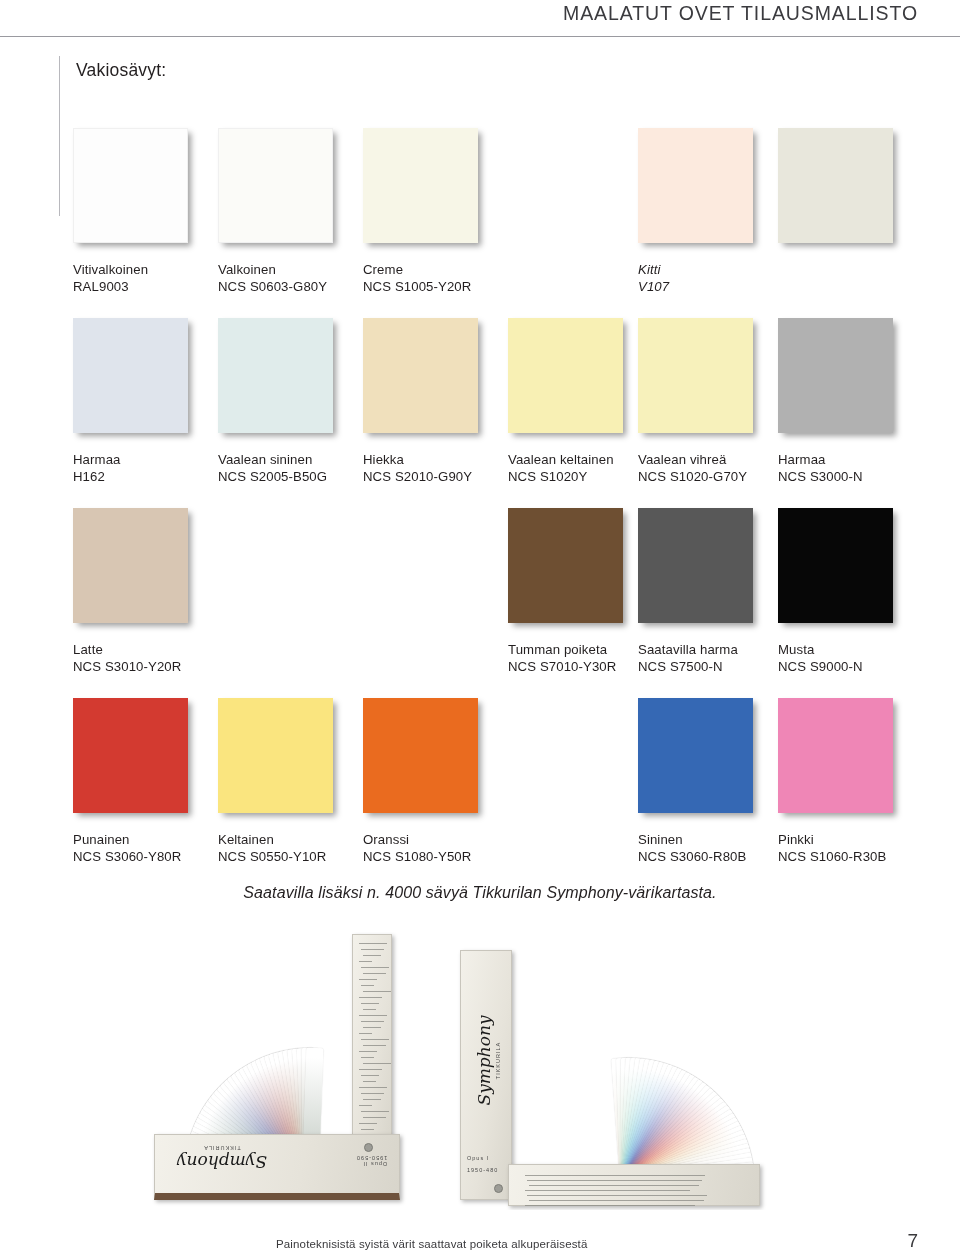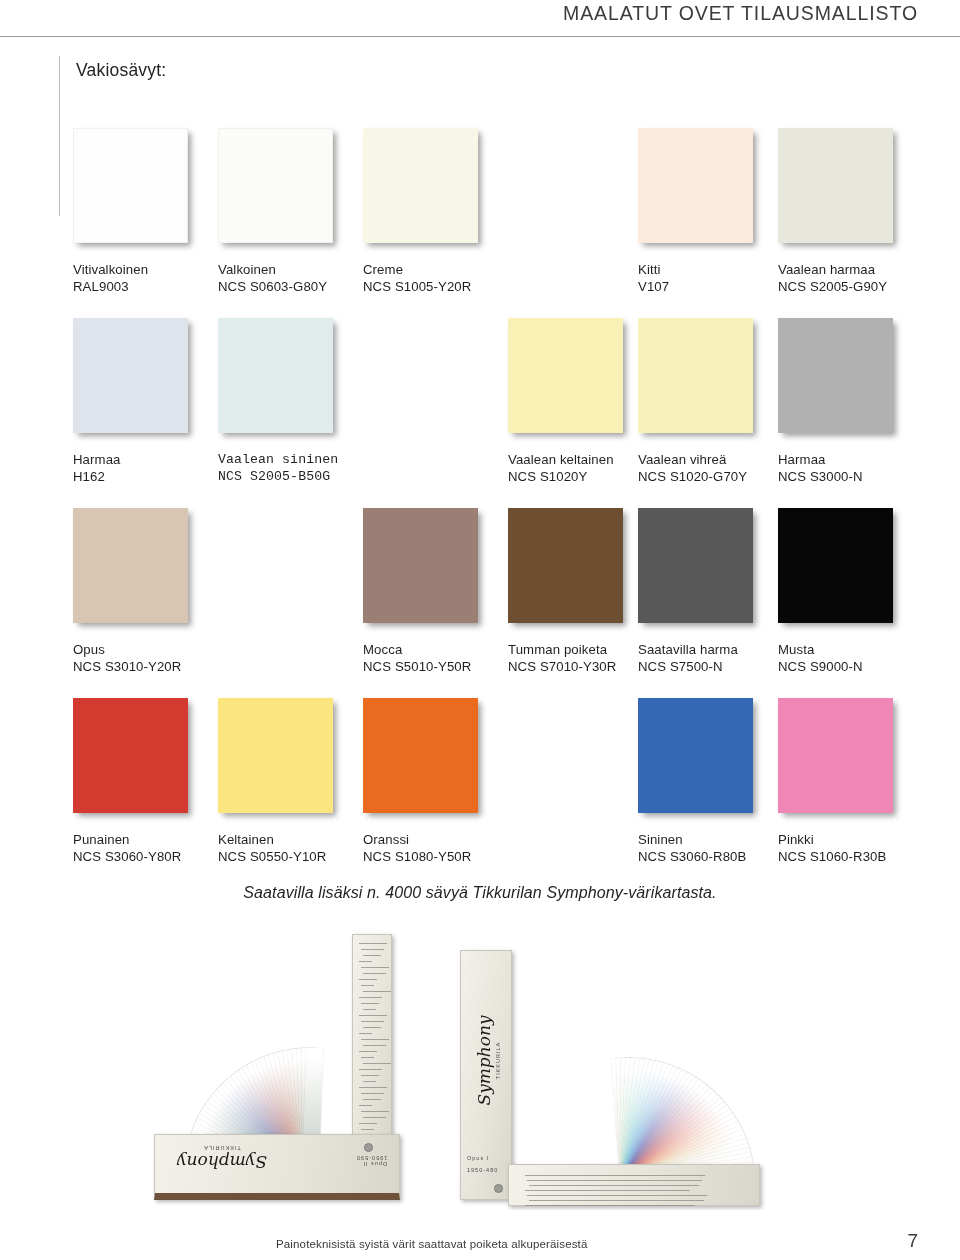--- a/index.html
+++ b/index.html
@@ -228,48 +228,51 @@
             <span class="label-code">NCS S0603-G80Y</span>
           </div>
         </div>
         <div class="cell" style="left: 290px;">
           <div class="chip" title="Creme" style="background: rgb(247, 246, 231);"></div>
           <div class="labels">
             <span class="label-name">Creme</span>
             <span class="label-code">NCS S1005-Y20R</span>
           </div>
         </div>
-        <div class="cell" style="left: 565px;">
+        <div class="cell" style="left: 565px; font-style: italic;">
           <div class="chip" title="Kitti" style="background: rgb(252, 234, 222);"></div>
           <div class="labels">
             <span class="label-name">Kitti</span>
             <span class="label-code">V107</span>
           </div>
         </div>
         <div class="cell" style="left: 705px;">
           <div class="chip" title="Vaalean harmaa" style="background: rgb(232, 231, 220);"></div>
-          <div class="labels">
-            <span class="label-name">Vaalean harmaa</span>
-            <span class="label-code">NCS S2005-G90Y</span>
-          </div>
         </div>
       </div>
       <div class="row">
         <div class="cell" style="left: 0px;">
           <div class="chip" title="Harmaa" style="background: rgb(223, 228, 236);"></div>
           <div class="labels">
             <span class="label-name">Harmaa</span>
             <span class="label-code">H162</span>
           </div>
         </div>
-        <div class="cell" style="left: 145px; font-family: Liberation Mono, monospace;">
+        <div class="cell" style="left: 145px;">
           <div class="chip" title="Vaalean sininen" style="background: rgb(224, 236, 235);"></div>
           <div class="labels">
             <span class="label-name">Vaalean sininen</span>
             <span class="label-code">NCS S2005-B50G</span>
+          </div>
+        </div>
+        <div class="cell" style="left: 290px;">
+          <div class="chip" title="Hiekka" style="background: rgb(240, 224, 188);"></div>
+          <div class="labels">
+            <span class="label-name">Hiekka</span>
+            <span class="label-code">NCS S2010-G90Y</span>
           </div>
         </div>
         <div class="cell" style="left: 435px;">
           <div class="chip" title="Vaalean keltainen" style="background: rgb(248, 240, 180);"></div>
           <div class="labels">
             <span class="label-name">Vaalean keltainen</span>
             <span class="label-code">NCS S1020Y</span>
           </div>
         </div>
         <div class="cell" style="left: 565px;">
@@ -284,29 +287,22 @@
           <div class="labels">
             <span class="label-name">Harmaa</span>
             <span class="label-code">NCS S3000-N</span>
           </div>
         </div>
       </div>
       <div class="row">
         <div class="cell" style="left: 0px;">
           <div class="chip" title="Latte" style="background: rgb(216, 198, 179);"></div>
           <div class="labels">
-            <span class="label-name">Opus</span>
+            <span class="label-name">Latte</span>
             <span class="label-code">NCS S3010-Y20R</span>
-          </div>
-        </div>
-        <div class="cell" style="left: 290px;">
-          <div class="chip" title="Mocca" style="background: rgb(155, 127, 116);"></div>
-          <div class="labels">
-            <span class="label-name">Mocca</span>
-            <span class="label-code">NCS S5010-Y50R</span>
           </div>
         </div>
         <div class="cell" style="left: 435px;">
           <div class="chip" title="Tumman ruskea" style="background: rgb(110, 79, 50);"></div>
           <div class="labels">
             <span class="label-name">Tumman poiketa</span>
             <span class="label-code">NCS S7010-Y30R</span>
           </div>
         </div>
         <div class="cell" style="left: 565px;">

